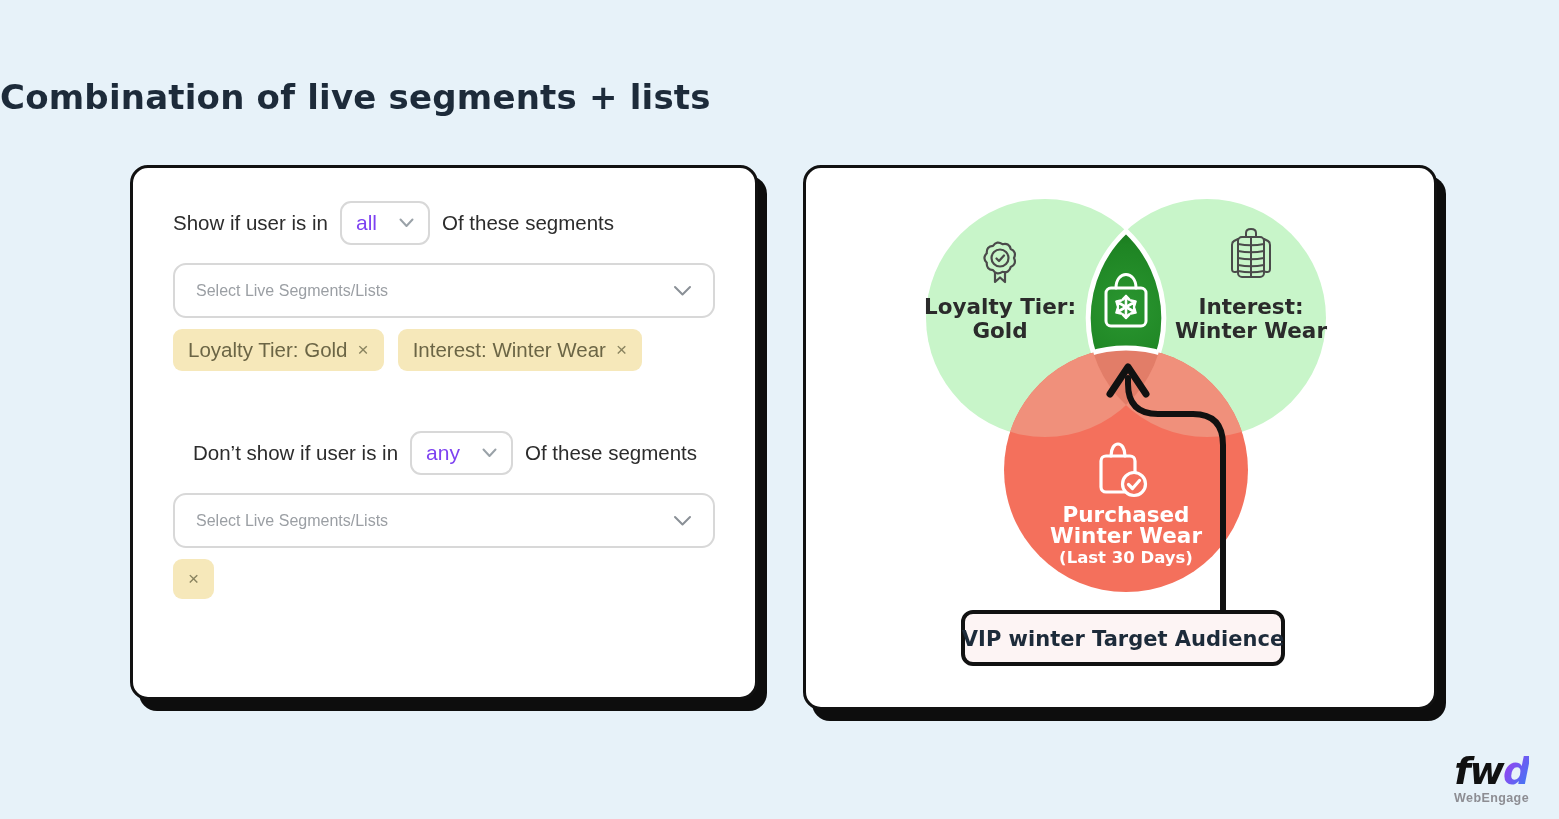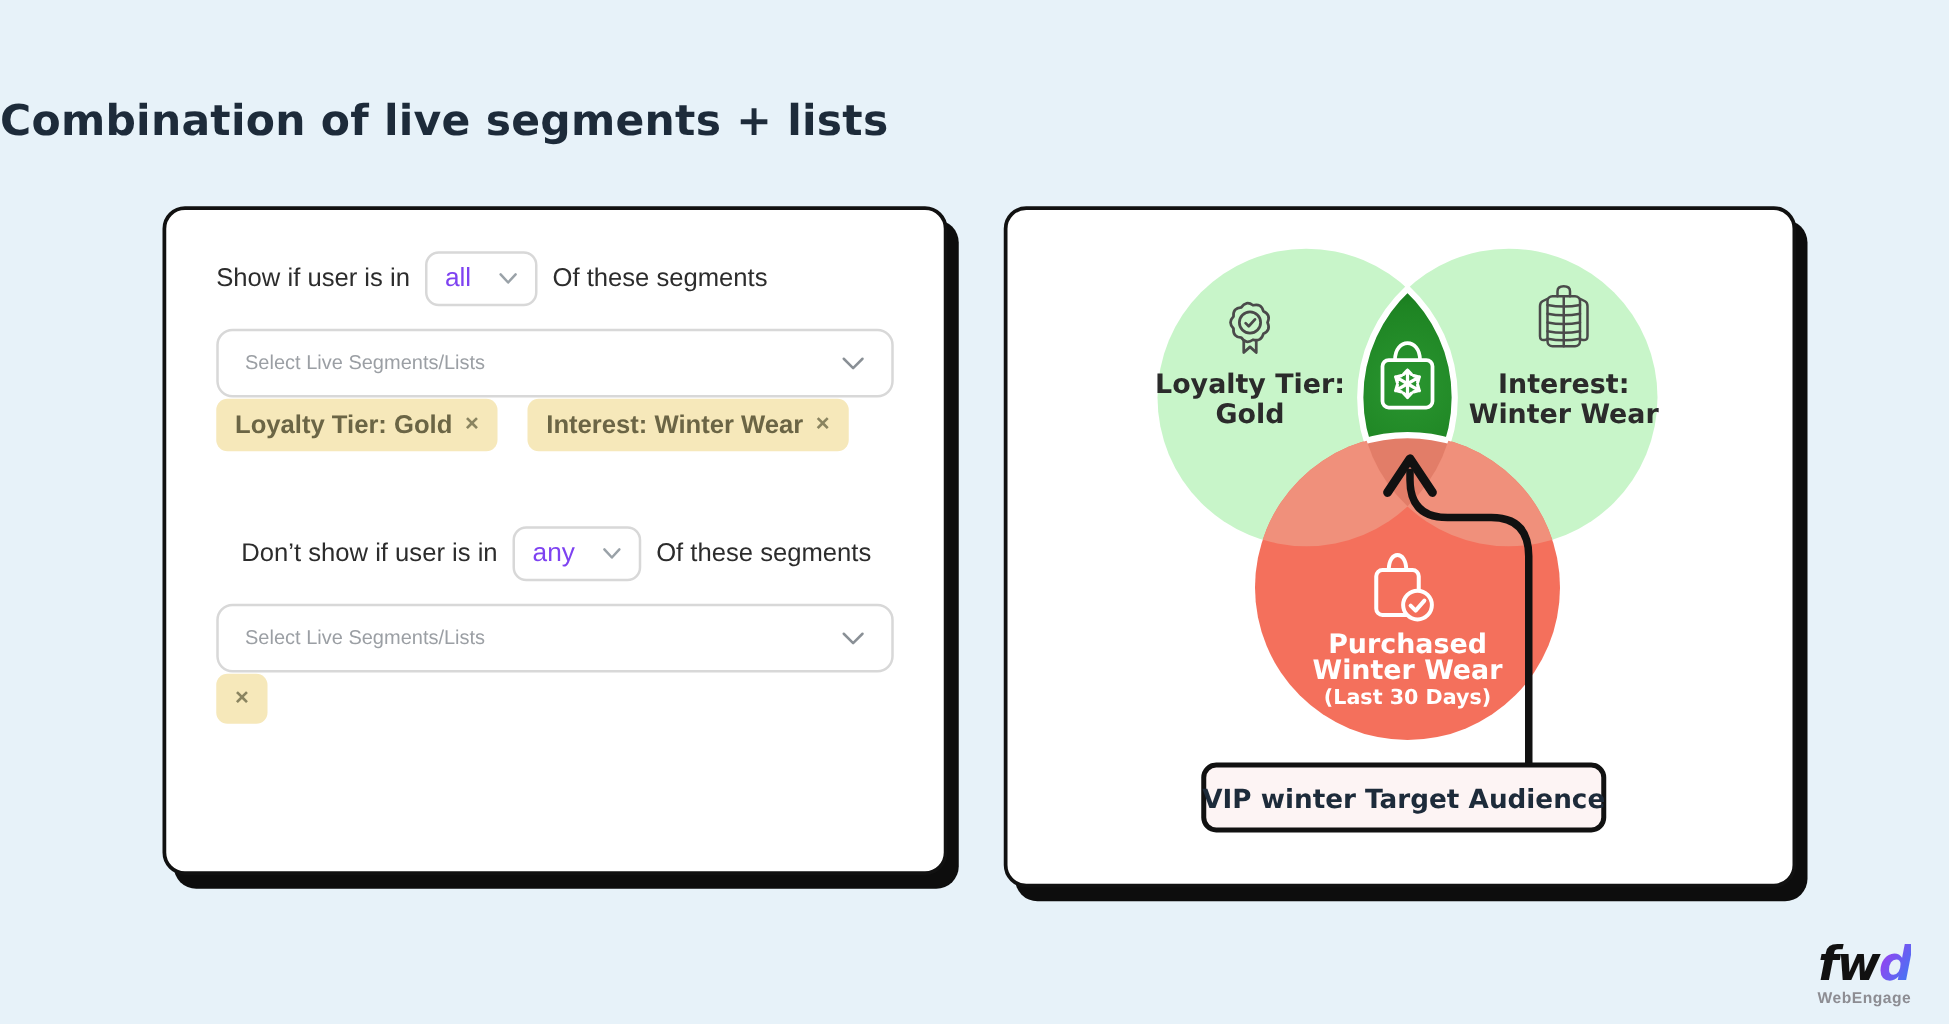--- a/index.html
+++ b/index.html
@@ -38,21 +38,21 @@
     display:inline-flex; align-items:center; gap:22px; height:44px; padding:0 14px;
     background:#fff; border:2px solid var(--border-light); border-radius:11px;
     font-size:21px; color:var(--accent-purple); font-family:inherit; cursor:pointer;
   }
   .select-box{
     margin-top:18px; height:55px; width:100%;
     border:2px solid var(--border-light); border-radius:13px;
     display:flex; align-items:center; justify-content:space-between;
     padding:0 21px; color:var(--placeholder); font-size:16px; background:#fff; cursor:pointer;
   }
-  .tag-row{ margin-top:1px; display:flex; gap:24px;font-weight:bold;}
+  .tag-row{ margin-top:11px; display:flex; gap:14px;}
   .tag{
     display:inline-flex; align-items:center; gap:10px;
     background:var(--tag-bg); color:var(--tag-text);
     border-radius:9px; padding:9px 15px; font-size:20.5px;
   }
   .tag-x{ color:#8a8460; font-size:19px; cursor:pointer;}
 
   .logo{ position:absolute; right:30px; bottom:14px; text-align:center;margin-left:28px;}
   .fwd{ font-family:"DejaVu Sans", sans-serif; font-style:italic; font-weight:800; font-size:38px; letter-spacing:-1.5px; color:#111; line-height:1;}
   .fwd .grad{

